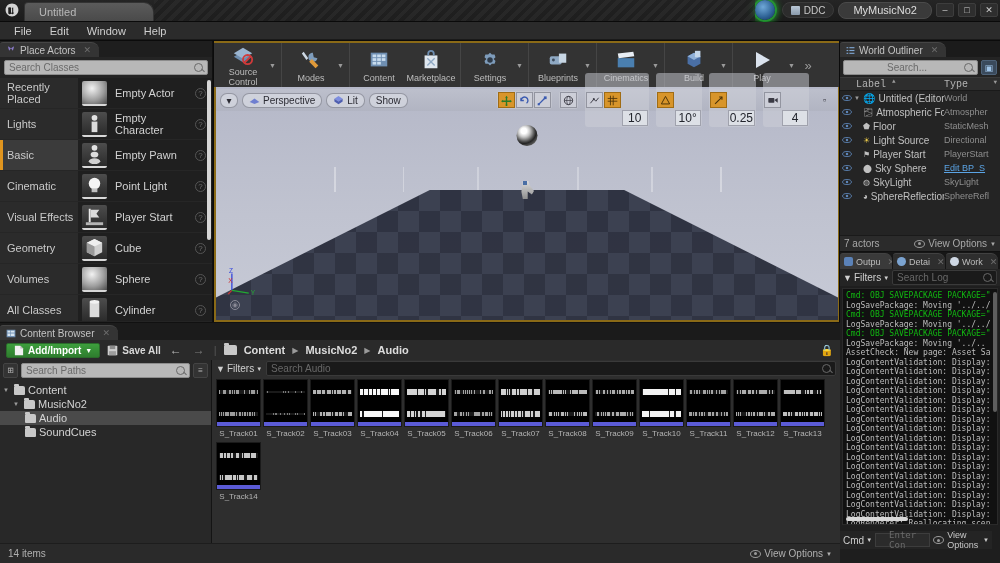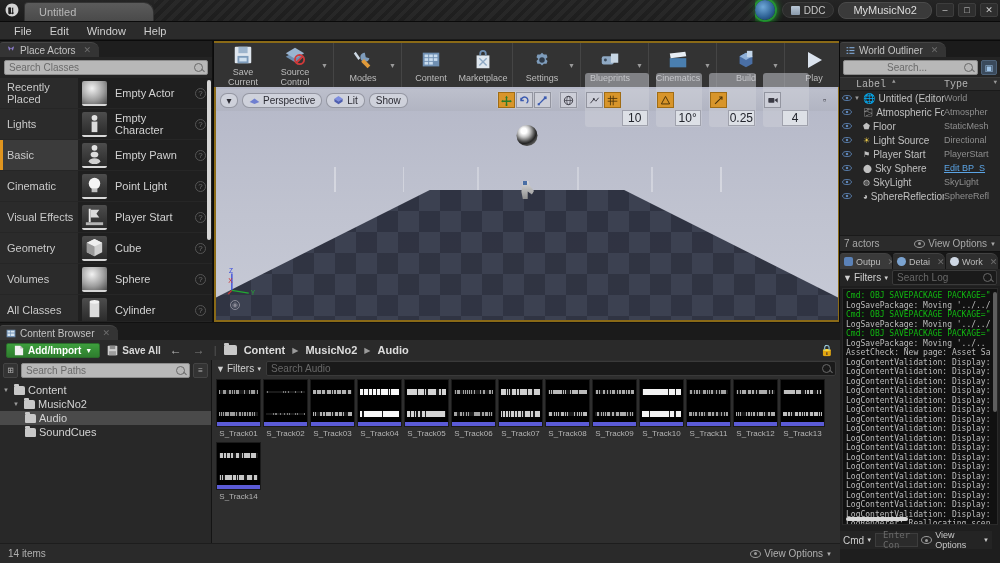--- a/index.html
+++ b/index.html
@@ -270,21 +270,21 @@
   .log-vscroll { position:absolute; right:3px; top:40px; width:4px; height:120px; background:#5e5e5e; border-radius:2px;}
   .log-hscroll { position:absolute; left:6px; bottom:42px; width:62px; height:4px; background:#d8d8d8; border-radius:2px;}
   .log-foot {
     position:absolute; bottom:14px; left:0; right:8px; height:18px;
     display:flex; align-items:center; gap:3px; padding:0 3px;
     background:#242424;
   }
   .cmdbtn { display:flex;align-items:center;gap:2px;color:#cfcfcf;font-size:10px; }
   .cmdinput {
     flex:1; height:14px; background:#2b2b2b; border:1px solid #3d3d3d;
-    color:#6b6b6b; font-size:9px; display:flex;align-items:center;padding:0 7px;
+    color:#6b6b6b; font-size:9px; display:flex;align-items:center;padding:0 13px;
     font-family:"DejaVu Sans Mono","Liberation Mono",monospace;
     justify-content:flex-end;
   }
 
   
   .cb {
     position:absolute; left:0; top:322px; width:840px; height:241px;
     background:#2a2a2a; border-top:1px solid #111;
   }
   .cb-tabrow { height:17px; background:#1b1b1b; display:flex; align-items:flex-end; }
@@ -500,31 +500,20 @@
         <div class="actor-scroll"></div>
       </div>
     </div>
   </div>
 
   <div class="maintoolbar">
     <div class="tb-group">
       <div class="tb-btn">
         <span class="ico">
           <svg viewBox="0 0 24 24" width="22" height="22">
-              <rect x="3" y="3" width="18" height="18" rx="1" fill="#dfe6ee"></rect>
-              <rect x="7" y="3" width="10" height="7" fill="#9db4cc"></rect>
-              <rect x="6" y="13" width="12" height="8" fill="#7e9cbb"></rect>
-              <rect x="8" y="15" width="8" height="4" fill="#cfe0ef"></rect>
-            </svg>
-        </span>
-        <span>Save Current</span>
-      </div>
-      <div class="tb-btn">
-        <span class="ico">
-          <svg viewBox="0 0 24 24" width="22" height="22">
               <path d="M2 14l10-6 10 6-10 6z" fill="#6e8eb0"></path>
               <path d="M2 10l10-6 10 6-10 6z" fill="#9ab4d0"></path>
               <circle cx="17" cy="17" r="5" fill="none" stroke="#d03a3a" stroke-width="2"></circle>
               <path d="M13.8 20.2L20.2 13.8" stroke="#d03a3a" stroke-width="2"></path>
             </svg>
         </span>
         <span>Source Control</span>
       </div>
       <div class="tb-caret">▼</div>
     </div>

